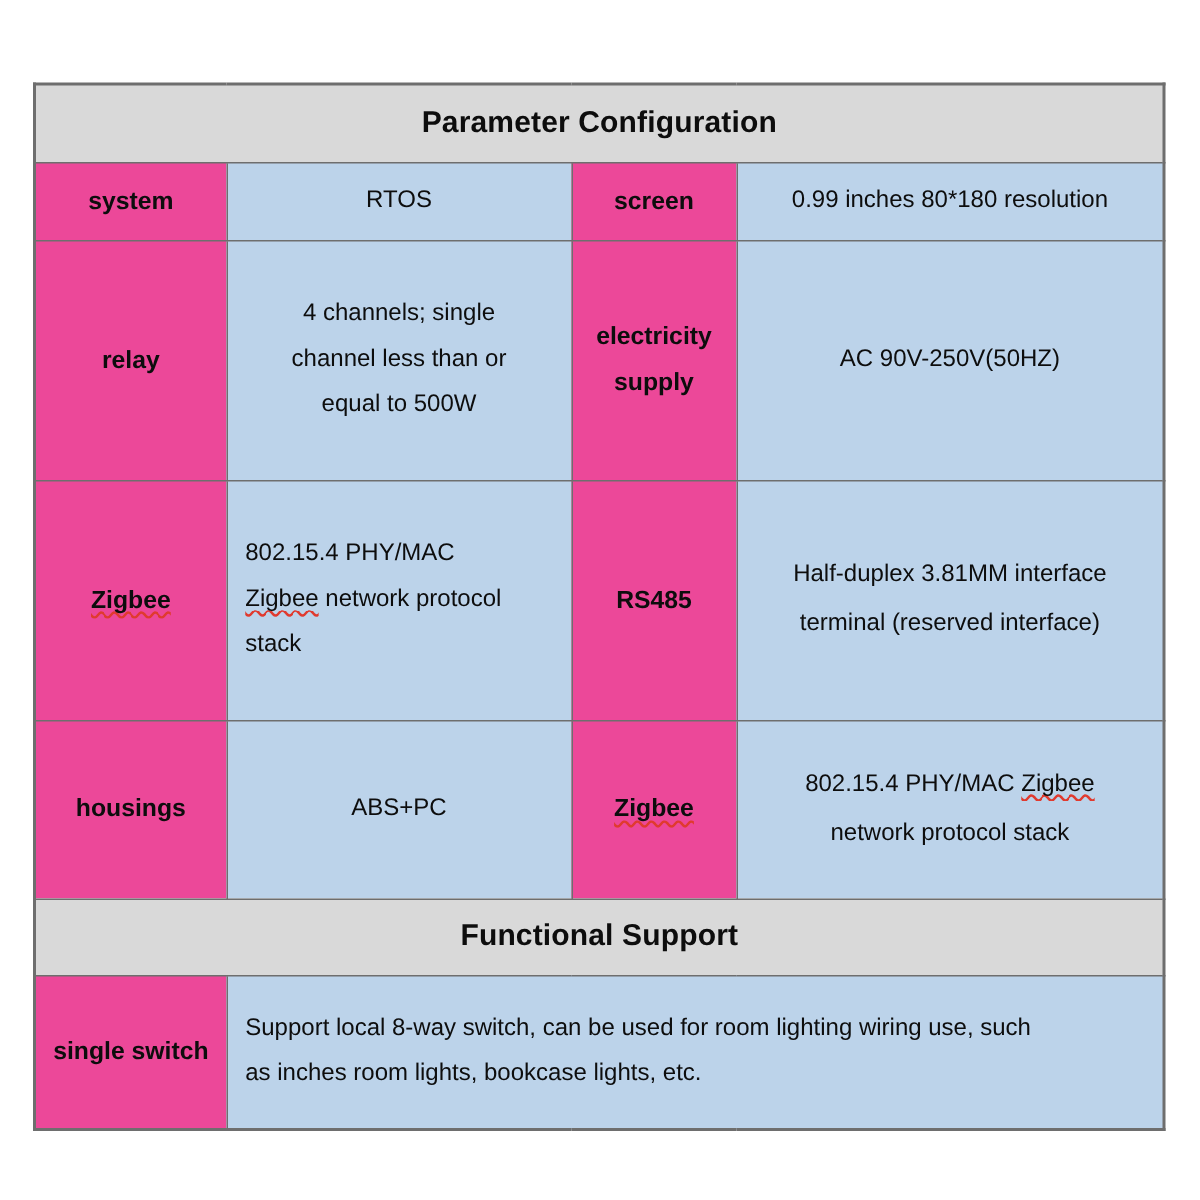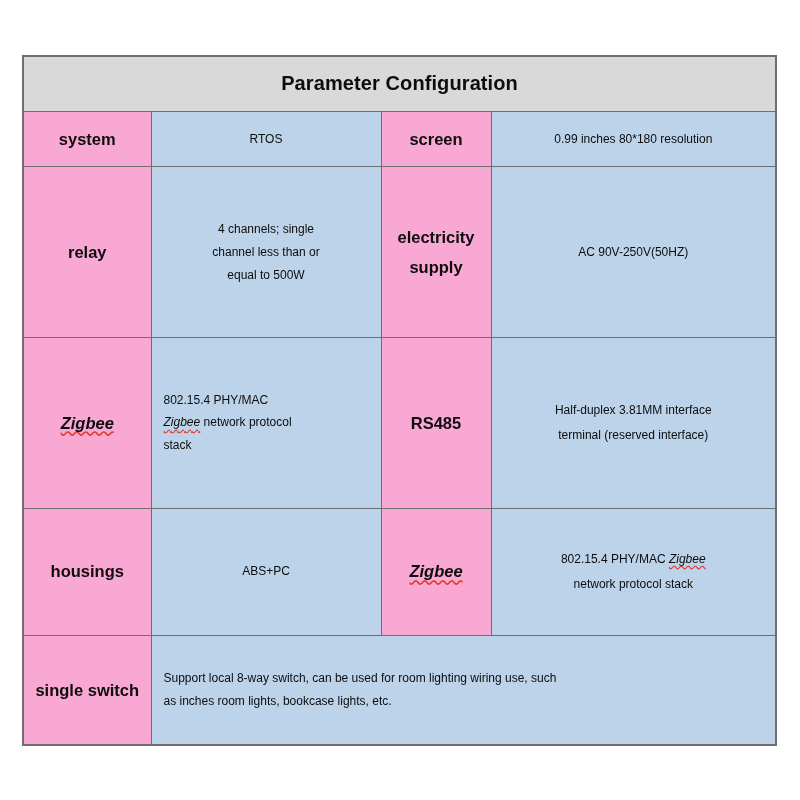--- a/index.html
+++ b/index.html
@@ -46,48 +46,47 @@
 
   .band {
     background: #d9d9d9;
     text-align: center;
     font-weight: bold;
     font-size: 20px;
     letter-spacing: .1px;
   }
 
   .label {
-    background: #f9a8d4;
+    background: #ec4899;
     text-align: center;
     font-weight: bold;
     font-size: 16.5px;
     line-height: 1.85;
   }
 
   .value {
     background: #bcd3ea;
     text-align: center;
-    font-size: 12px;
+    font-size: 16px;
     line-height: 1.9;
   }
 
   .value.left {
     text-align: left;
     padding-left: 12px;
   }
 
   .value.tight { line-height: 2.05; }
 
   
   .sp {
     text-decoration: underline wavy #e03a2f;
     text-decoration-skip-ink: none;
     -webkit-text-decoration: underline wavy #e03a2f;
     text-underline-offset: 2px;
-    font-style: italic;
   }
 
   .nowrap { white-space: nowrap; }
 </style>
 </head>
 <body>
 
 <div id="spec-table-wrap">
   <table class="spec">
     <colgroup>
@@ -144,20 +143,23 @@
         <td class="value">ABS+PC</td>
         <td class="label">
           <span class="sp">Zigbee</span>
         </td>
         <td class="value tight">
           <div class="nowrap"><span>802.15.4 PHY/MAC </span><span class="sp">Zigbee</span></div>
           <div>network protocol stack</div>
         </td>
       </tr>
 
+      <tr style="height:51px">
+        <td class="band" colspan="4">Functional Support</td>
+      </tr>
 
       <tr style="height:103px">
         <td class="label">single switch</td>
         <td class="value left" colspan="3">
           <div>Support local 8-way switch, can be used for room lighting wiring use, such</div>
           <div>as inches room lights, bookcase lights, etc.</div>
         </td>
       </tr>
 
     </tbody>

